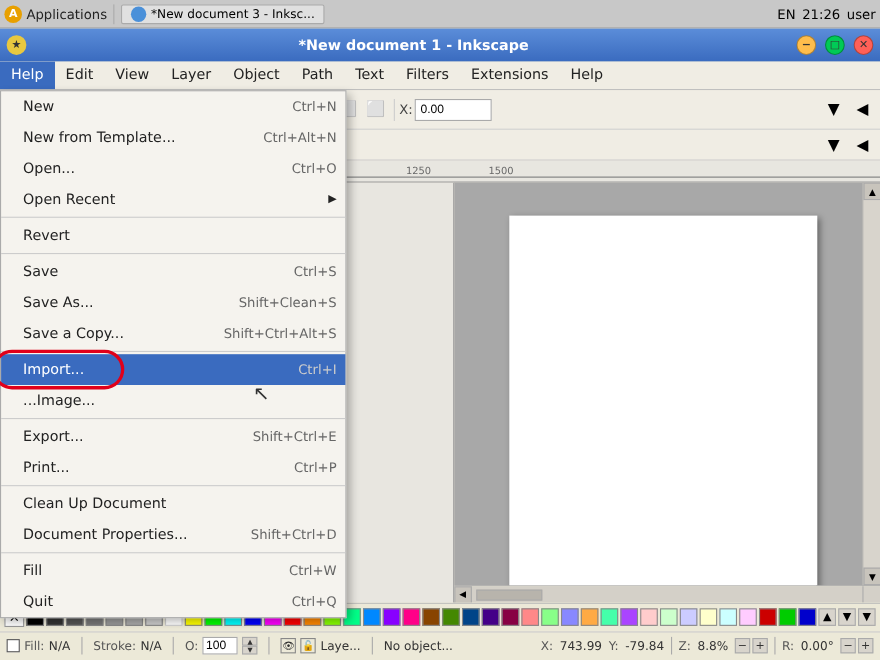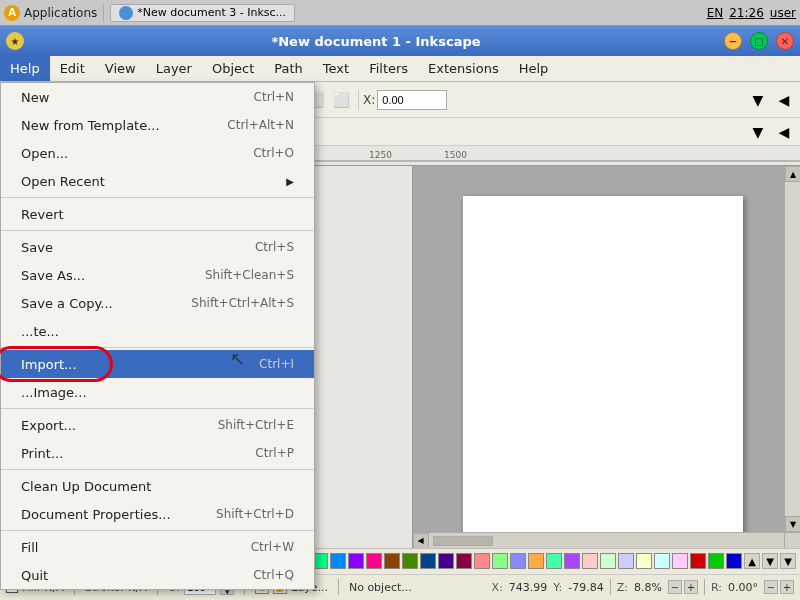--- a/index.html
+++ b/index.html
@@ -38,21 +38,20 @@
     .taskbar-window-btn .ink-icon {
       width: 14px; height: 14px;
       background: #4a90d9;
       border-radius: 50%;
       display: inline-block;
     }
     .taskbar-right {
       margin-left: auto;
       display: flex; align-items: center; gap: 6px;
       font-size: 12px;
-      text-decoration: underline;
     }
 
     
     #main-window {
       width: 800px;
       height: 574px;
       background: #ece9d8;
       display: flex;
       flex-direction: column;
     }
@@ -293,21 +292,21 @@
       top: 82px; 
       width: 315px;
       background: #f5f3ee;
       border: 1px solid #aaa;
       box-shadow: 3px 3px 8px rgba(0,0,0,0.3);
       z-index: 100;
     }
     .menu-row {
       display: flex;
       align-items: center;
-      padding: 4px 20px 4px 20px;
+      padding: 4px 8px 4px 20px;
       cursor: pointer;
       font-size: 13px;
       color: #222;
       position: relative;
       height: 28px;
     }
     .menu-row.highlighted { background: #3a6bbf; color: white; }
     .menu-row-label { flex: 1; }
     .menu-row-shortcut { font-size: 12px; color: #666; }
     .menu-row.highlighted .menu-row-shortcut { color: #ccc; }
@@ -636,23 +635,20 @@
     <span class="menu-row-shortcut">Ctrl+S</span>
   </div>
   <div class="menu-row">
     <span class="menu-row-label">Save As...</span>
     <span class="menu-row-shortcut">Shift+Clean+S</span>
   </div>
   <div class="menu-row">
     <span class="menu-row-label">Save a Copy...</span>
     <span class="menu-row-shortcut">Shift+Ctrl+Alt+S</span>
   </div>
-  <div class="menu-row">
-    <span class="menu-row-label">...te...</span>
-  </div>
   <div class="menu-separator"></div>
   <div class="menu-row highlighted" style="position:relative;">
     <div class="highlight-circle"></div>
     <span class="menu-row-label">Import...</span>
     <span class="menu-row-shortcut">Ctrl+I</span>
   </div>
   <div class="menu-row">
     <span class="menu-row-label">...Image...</span>
   </div>
   <div class="menu-separator"></div>

